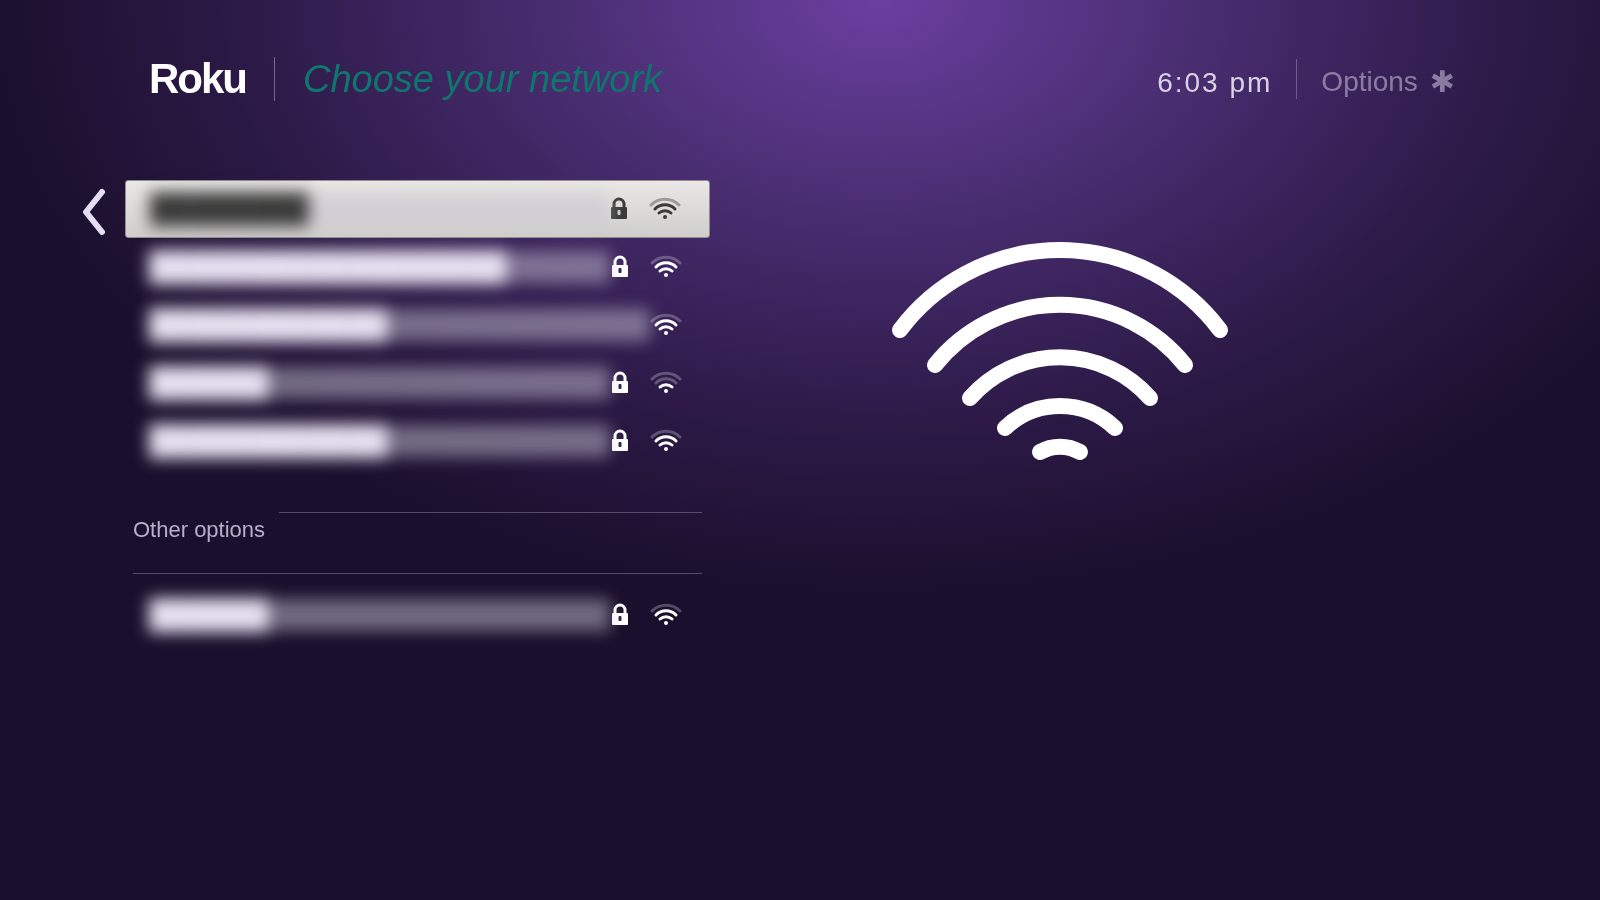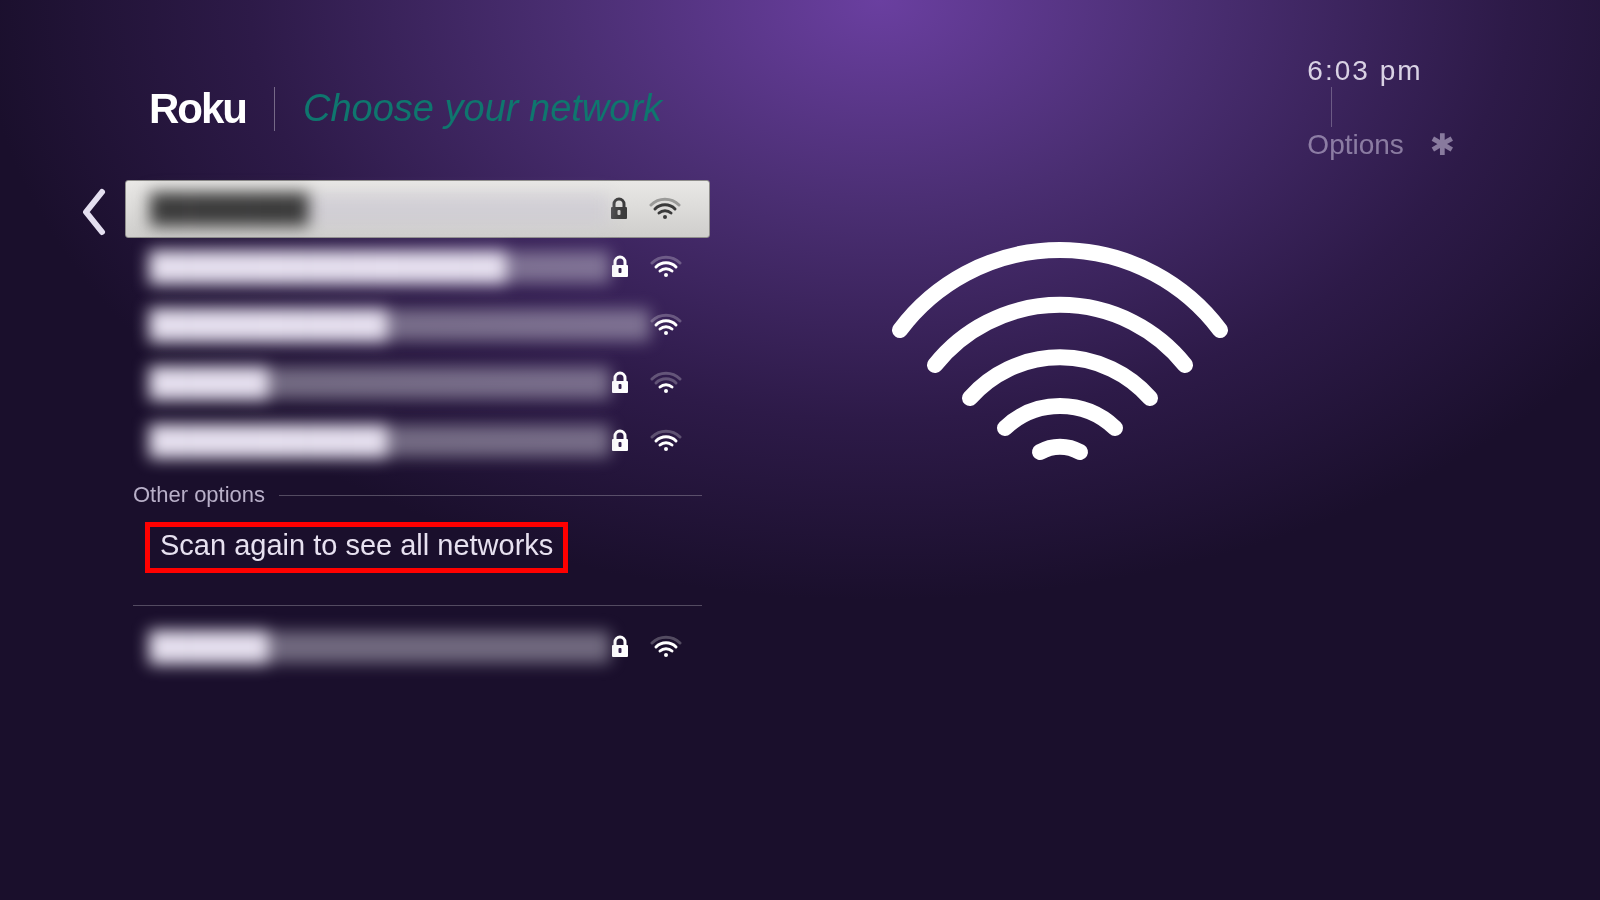--- a/index.html
+++ b/index.html
@@ -33,38 +33,38 @@
     height: 44px;
     background: rgba(255,255,255,0.35);
     margin: 0 28px;
   }
   .page-title {
     font-size: 38px;
     font-weight: 300;
     color: #0f766e;
     font-style: italic;
   }
-  .header-right { display: flex; align-items: flex-start; flex-direction: column; }
+  .header-right { display: flex; align-items: flex-end; }
   .clock {
     font-size: 28px;
     color: #d9d2e4;
     letter-spacing: 2px;
   }
   .header-sep2 {
     width: 1px;
     height: 40px;
     background: rgba(255,255,255,0.25);
     margin: 0 24px;
   }
   .options-btn {
     font-size: 28px;
     color: rgba(210,200,225,0.55);
     display: flex;
     align-items: center;
-    gap: 26px;
+    gap: 12px;
   }
   .options-btn .ast { font-size: 30px; }
 
   
   .back-chevron {
     position: absolute;
     left: 78px;
     top: 188px;
   }
   .back-chevron svg { width: 30px; height: 48px; }
@@ -111,21 +111,21 @@
   }
 
   
   .section-header {
     margin-top: 12px;
     display: flex;
     align-items: center;
     gap: 14px;
     padding: 0 8px;
   }
-  .section-header .txt { font-size: 22px; color: #b8afc8; }
+  .section-header .txt { font-size: 22px; color: #b8afc8; margin-top: 35px; }
   .section-header .line { flex: 1; height: 1px; background: rgba(255,255,255,0.25); }
 
   .options-list { padding-top: 6px; }
   .opt-row {
     padding: 8px 16px;
     font-size: 29px;
     font-weight: 300;
     color: #e7e1f0;
   }
   .highlight-box { border: 5px solid #ff0000; display: inline-block; padding: 2px 10px 6px 10px; margin-left: 4px; }
@@ -278,21 +278,20 @@
         </span>
       </div>
     </div>
 
   <div class="section-header">
     <span class="txt">Other options</span>
     <span class="line"></span>
   </div>
 
   <div class="options-list" id="options-container">
-      <div class="opt-row"><span class="highlight-box">Scan again to see all networks</span></div>
     </div>
 
   <div class="divider"></div>
 
   <div id="more-networks-container">
       <div class="row">
         <span class="label blur">██████</span>
         <span class="icons">
           <span class="lock-icon">
             <svg viewBox="0 0 20 24">

